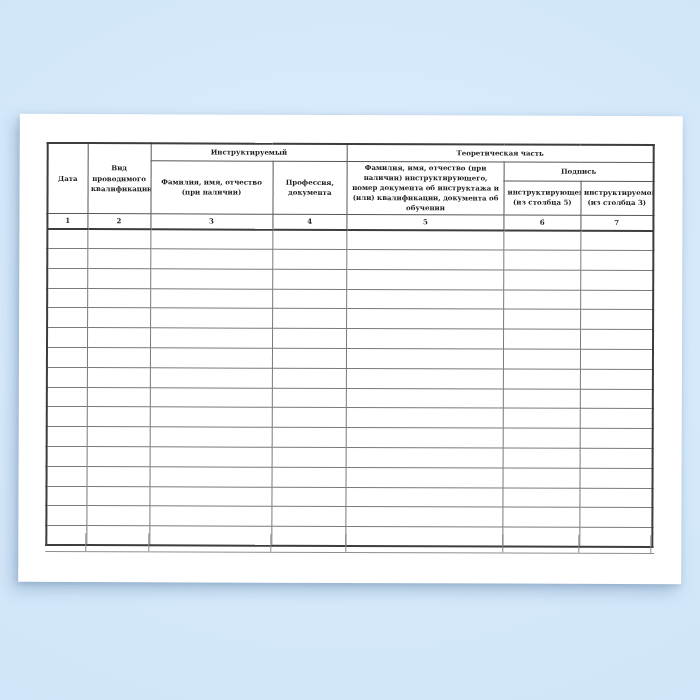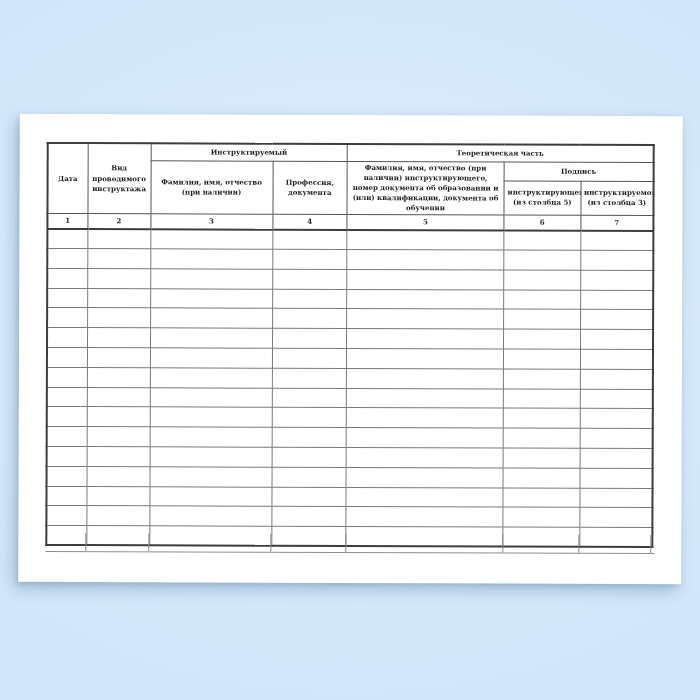--- a/index.html
+++ b/index.html
@@ -58,28 +58,28 @@
         <col style="width:63px">
         <col style="width:122px">
         <col style="width:74.5px">
         <col style="width:157px">
         <col style="width:76.5px">
         <col style="width:73px">
       </colgroup>
       <thead>
         <tr class="h1">
           <th rowspan="3">Дата</th>
-          <th rowspan="3">Вид проводимого инструктажа</th>
+          <th rowspan="3">Вид проводимого квалификации</th>
           <th colspan="2">Инструктируемый</th>
           <th colspan="3">Теоретическая часть</th>
         </tr>
         <tr class="h2">
           <th rowspan="2">Фамилия, имя, отчество (при наличии)</th>
           <th rowspan="2">Профессия, документа</th>
-          <th rowspan="2">Фамилия, имя, отчество (при наличии) инструктирующего, номер документа об образовании и (или) квалификации, документа об обучении</th>
+          <th rowspan="2">Фамилия, имя, отчество (при наличии) инструктирующего, номер документа об инструктажа и (или) квалификации, документа об обучении</th>
           <th colspan="2">Подпись</th>
         </tr>
         <tr class="h3">
           <th>инструктирующего (из столбца 5)</th>
           <th>инструктируемого (из столбца 3)</th>
         </tr>
         <tr class="num-row">
           <th>1</th>
           <th>2</th>
           <th>3</th>

